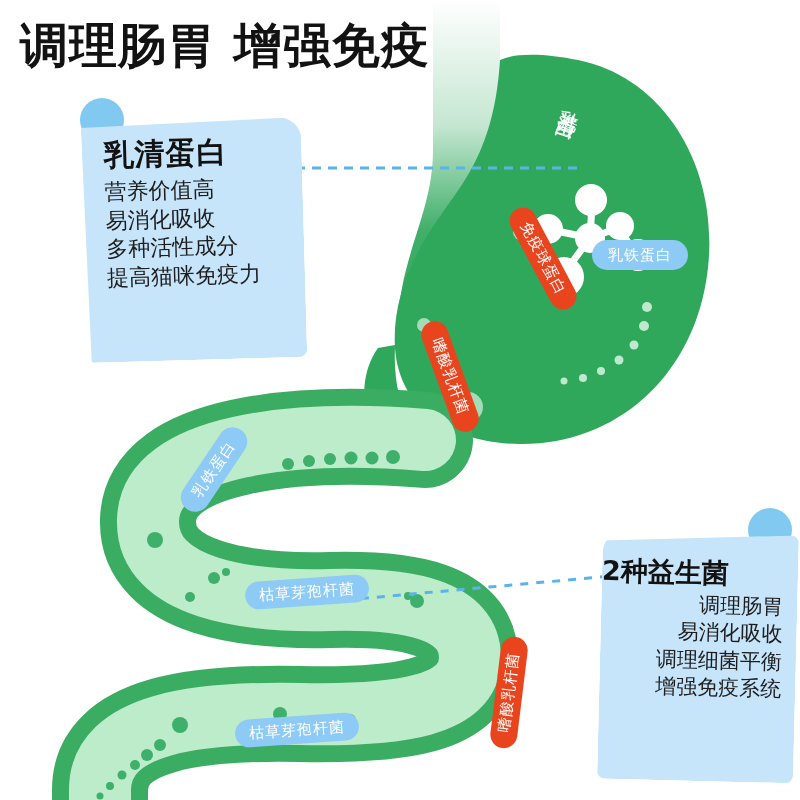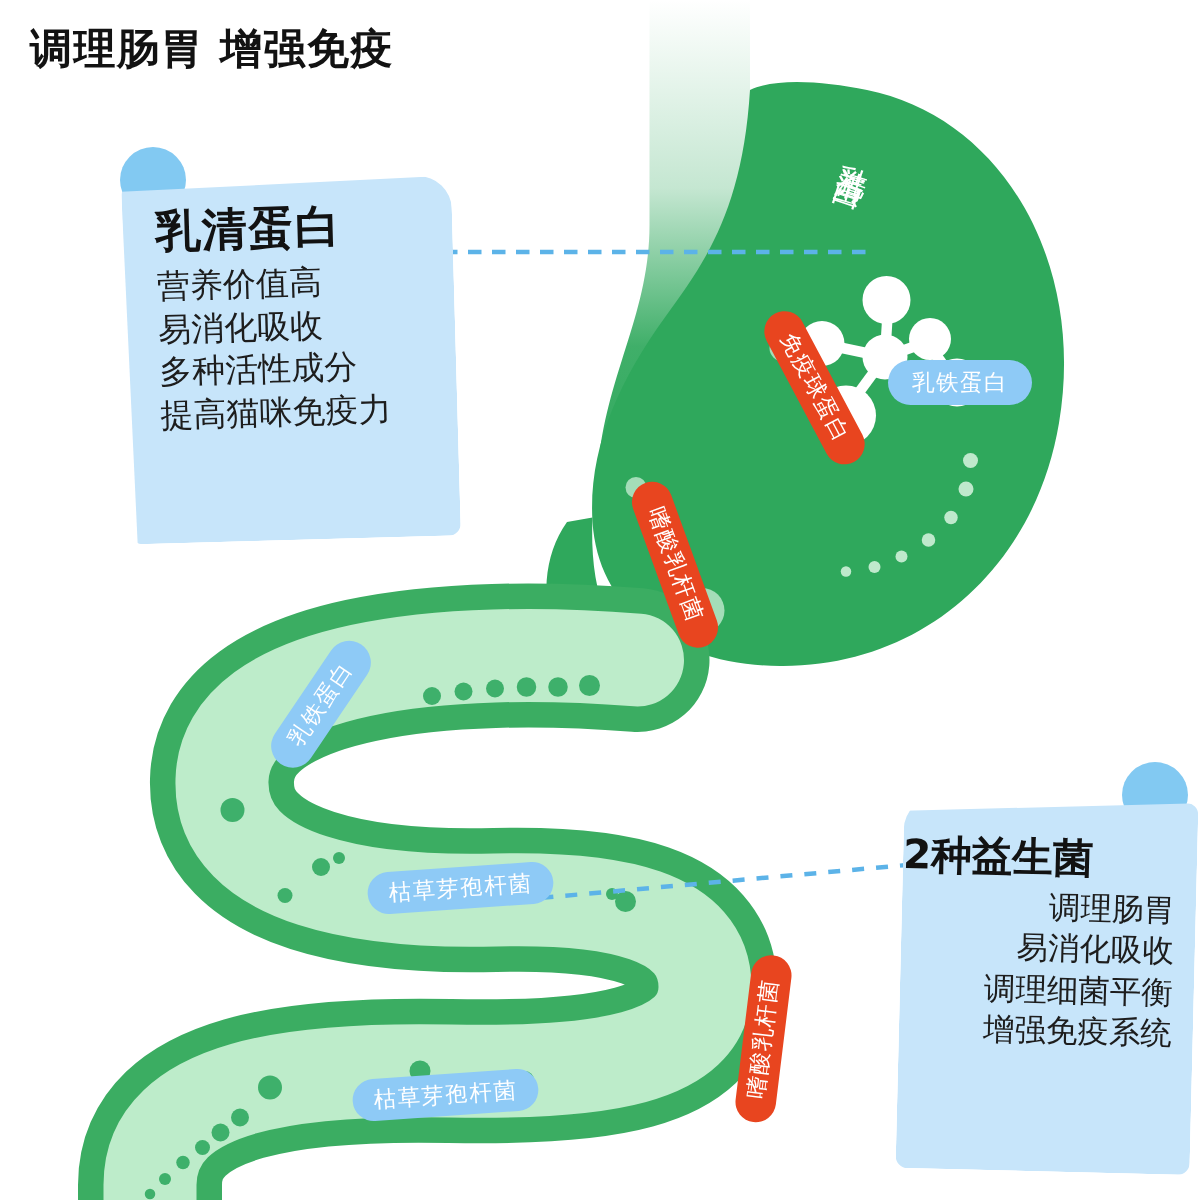--- a/index.html
+++ b/index.html
@@ -8,21 +8,21 @@
     background:#ffffff;
     font-family:"Liberation Sans","DejaVu Sans",sans-serif;
     overflow:hidden;
     position:relative;
   }
   #stage{position:relative;width:800px;height:800px;overflow:hidden;background:#fff;}
 
   
   .title{
     position:absolute;left:20px;top:14px;
-    font-size:28px;font-weight:bold;color:#121212;
+    font-size:48px;font-weight:bold;color:#121212;
     letter-spacing:1px;white-space:nowrap;
     font-family:"DejaVu Sans","Liberation Sans",sans-serif;
   }
 
   
   #anatomy{position:absolute;left:0;top:0;width:800px;height:800px;}
 
   
   .callout{
     position:absolute;

